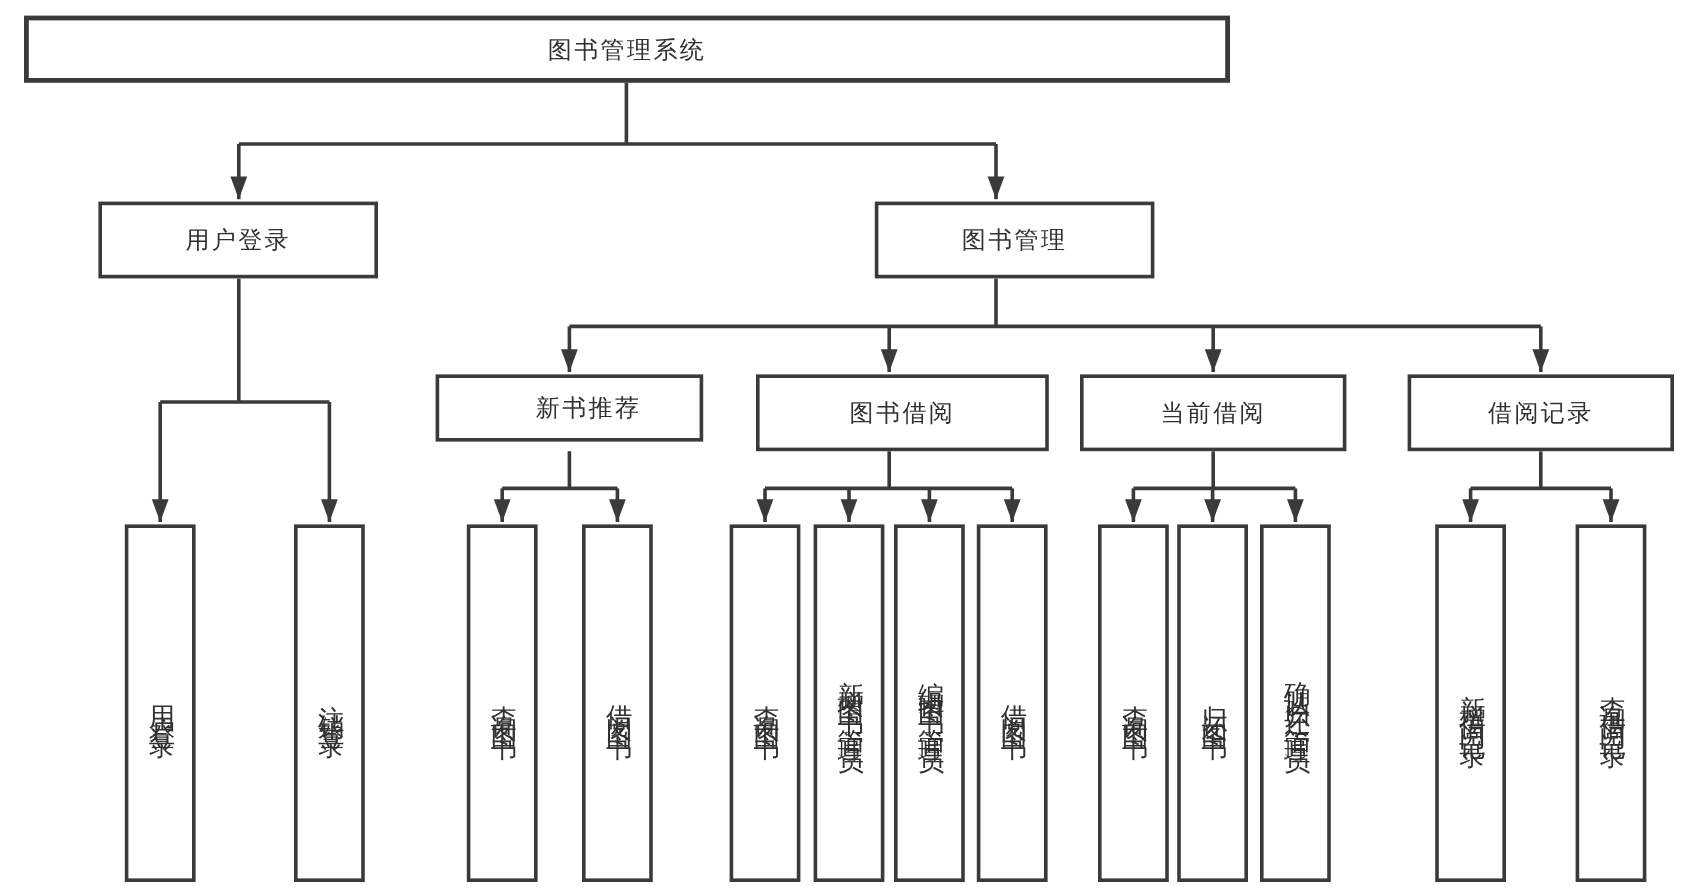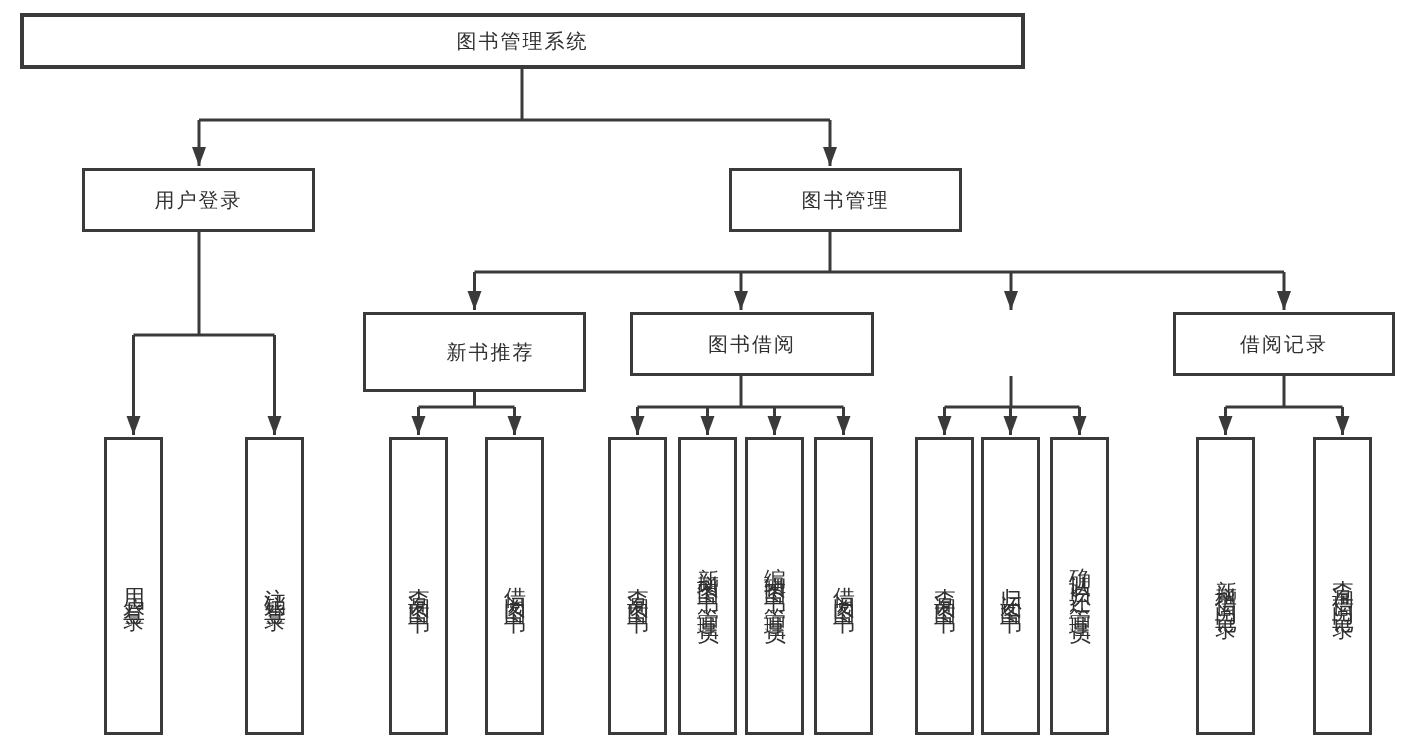--- a/index.html
+++ b/index.html
@@ -107,22 +107,23 @@
       <path d="M1225.5,407 V435" marker-end="url(#arw)"></path>
       <path d="M1342.5,407 V435" marker-end="url(#arw)"></path>
     </g>
   </svg>
 
   <div class="node h root" style="left:20px; top:13px; width:1005px; height:56px;">图书管理系统</div>
 
   <div class="node h" style="left:82px; top:168px; width:233px; height:64px;">用户登录</div>
   <div class="node h" style="left:713px; top:168px; width:233px; height:64px;margin-left:16px;">图书管理</div>
 
-  <div class="node h" style="left:363px; top:312px; width:223px; height:80px;padding-left:32px;">新书推荐</div>
+  <div class="node h" style="left:363px; top:312px; width:223px; height:56px;padding-left:32px;">新书推荐</div>
   <div class="node h" style="left:630px; top:312px; width:244px; height:64px;">图书借阅</div>
+  <div class="node h" style="left:900px; top:312px; width:222px; height:64px;">当前借阅</div>
   <div class="node h" style="left:1173px; top:312px; width:222px; height:64px;">借阅记录</div>
 
   <div class="node v" style="left:104px;">用户登录</div>
   <div class="node v" style="left:245px;">注销登录</div>
 
   <div class="node v" style="left:389px;">查询图书</div>
   <div class="node v" style="left:485px;">借阅图书</div>
 
   <div class="node v" style="left:608px;">查询图书</div>
   <div class="node v" style="left:678px;">新增图书（管理员）</div>

